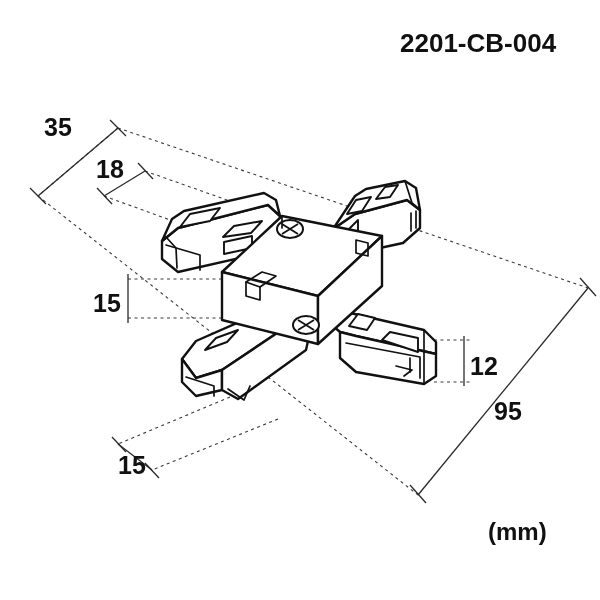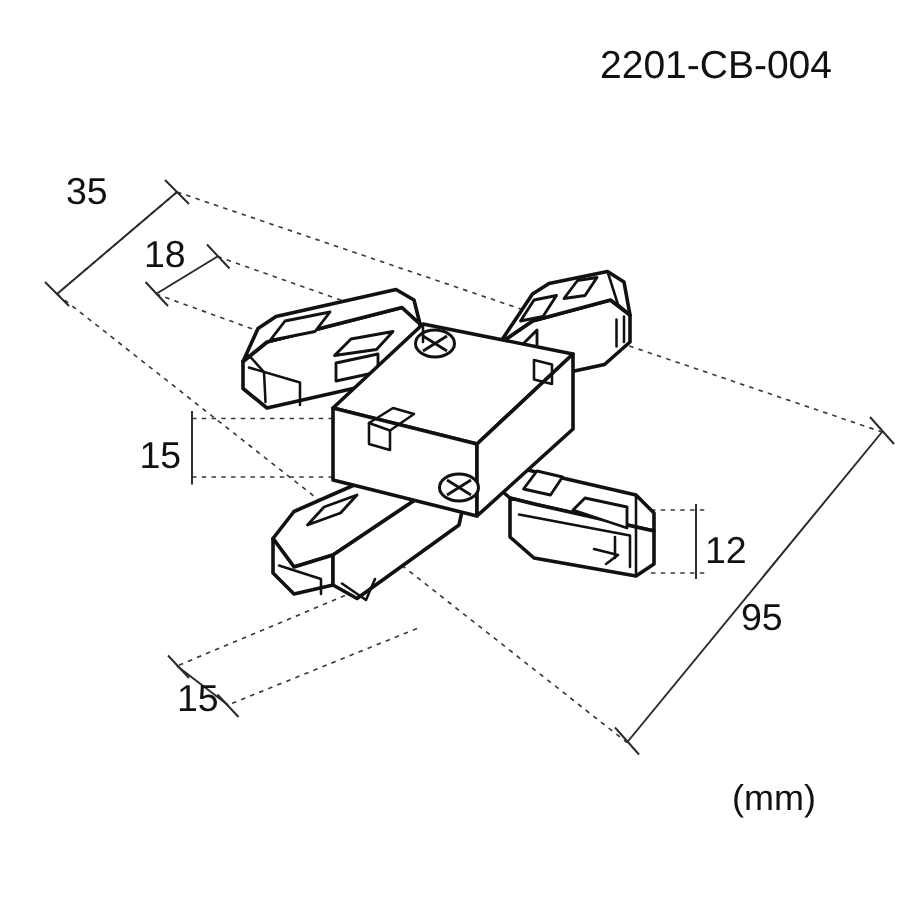--- a/index.html
+++ b/index.html
@@ -9,20 +9,21 @@
   }
   body {
     font-family: "Liberation Sans", sans-serif;
   }
   #page {
     position: relative;
     width: 600px;
     height: 600px;
     background: #ffffff;
     overflow: hidden;
+    font-weight: bold;
   }
   #drawing {
     position: absolute;
     left: 0;
     top: 0;
     width: 600px;
     height: 600px;
   }
   .dim-text {
     font-family: "Liberation Sans", sans-serif;

